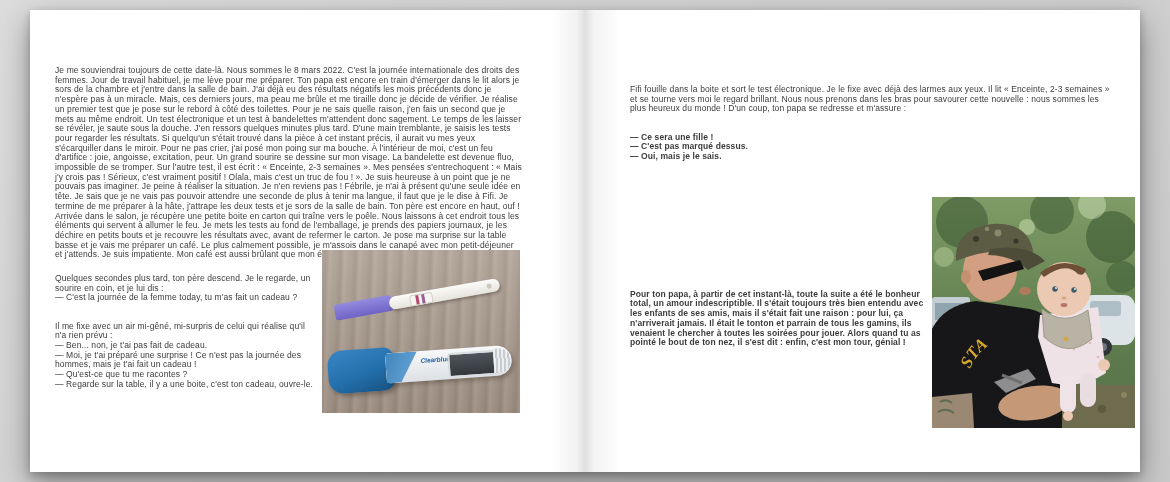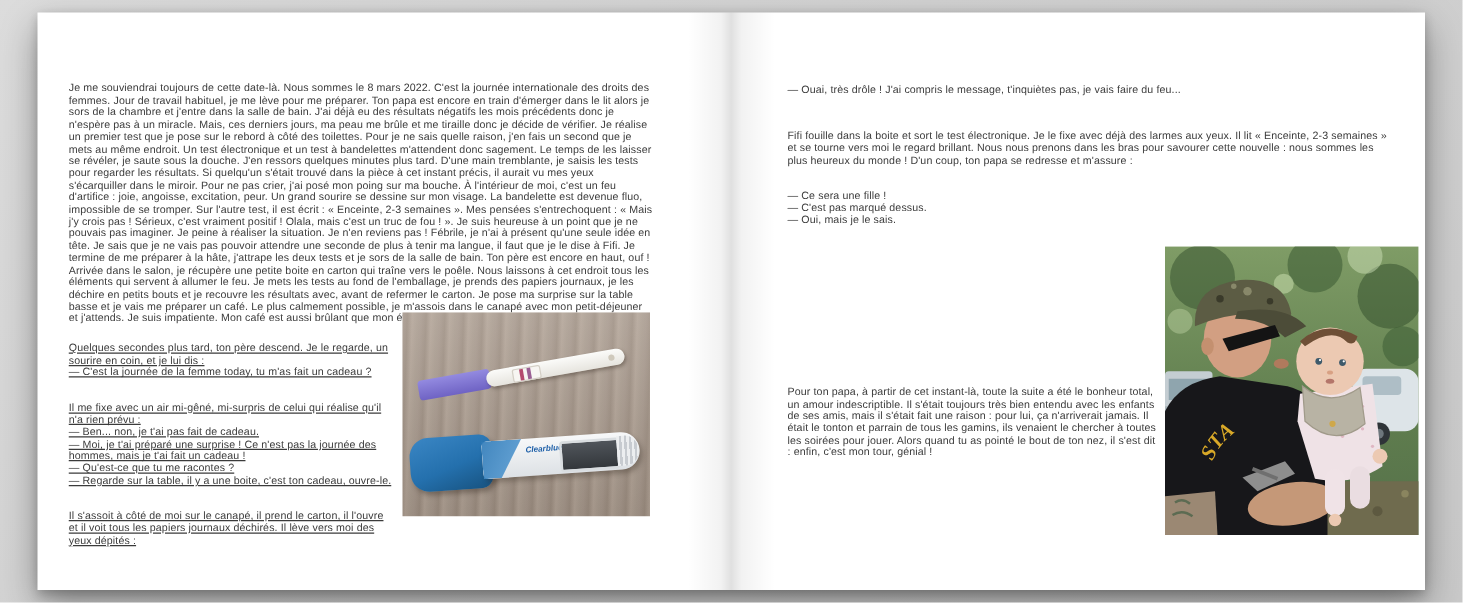--- a/index.html
+++ b/index.html
@@ -20,23 +20,23 @@
     background:linear-gradient(90deg,rgba(0,0,0,0) 0%,rgba(0,0,0,.05) 38%,rgba(0,0,0,.12) 50%,rgba(0,0,0,.05) 62%,rgba(0,0,0,0) 100%);
   }
   .page{position:absolute;top:0;height:462px;width:555px;box-sizing:border-box;color:#3b3b3b;}
   .page-left{left:0;padding:56px 0 0 25px;}
   .page-right{left:555px;padding:57px 0 0 45px;}
   .para{
     font-size:8.5px;line-height:9.7px;white-space:pre-line;
     margin:0 0 9.5px 0;letter-spacing:.1px;
   }
   .page-left .para.wide{width:467px;margin-bottom:14px;}
-  .page-left .para.narrow{width:258px;text-decoration:underline;}
+  .page-left .para.narrow{width:258px;}
   .page-right .para.wide{width:487px;}
-  .page-right .para.narrow{width:296px;}
+  .page-right .para.narrow{width:296px;font-weight:bold;}
   .spacer{height:9px;}
 
   
   .photo-tests{
     position:absolute;left:292px;top:240px;width:198px;height:163px;overflow:hidden;
     background:repeating-linear-gradient(92deg,#a5968a 0px,#9c8d80 4px,#b0a194 8px,#a89a8d 12px,#a5968a 15px);
   }
   .photo-tests .sheen{position:absolute;inset:0;background:linear-gradient(180deg,rgba(255,255,255,.14),rgba(0,0,0,.07));}
   .test-strip{position:absolute;left:12px;top:40px;width:170px;height:20px;transform:rotate(-10deg);}
   .test-strip .cap{position:absolute;left:0;top:0;width:58px;height:16px;border-radius:3px;
@@ -74,21 +74,20 @@
       <p class="para wide">Je me souviendrai toujours de cette date-là. Nous sommes le 8 mars 2022. C'est la journée internationale des droits des femmes. Jour de travail habituel, je me lève pour me préparer. Ton papa est encore en train d'émerger dans le lit alors je sors de la chambre et j'entre dans la salle de bain. J'ai déjà eu des résultats négatifs les mois précédents donc je n'espère pas à un miracle. Mais, ces derniers jours, ma peau me brûle et me tiraille donc je décide de vérifier. Je réalise un premier test que je pose sur le rebord à côté des toilettes. Pour je ne sais quelle raison, j'en fais un second que je mets au même endroit. Un test électronique et un test à bandelettes m'attendent donc sagement. Le temps de les laisser se révéler, je saute sous la douche. J'en ressors quelques minutes plus tard. D'une main tremblante, je saisis les tests pour regarder les résultats. Si quelqu'un s'était trouvé dans la pièce à cet instant précis, il aurait vu mes yeux s'écarquiller dans le miroir. Pour ne pas crier, j'ai posé mon poing sur ma bouche. À l'intérieur de moi, c'est un feu d'artifice : joie, angoisse, excitation, peur. Un grand sourire se dessine sur mon visage. La bandelette est devenue fluo, impossible de se tromper. Sur l'autre test, il est écrit : « Enceinte, 2-3 semaines ». Mes pensées s'entrechoquent : « Mais j'y crois pas ! Sérieux, c'est vraiment positif ! Olala, mais c'est un truc de fou ! ». Je suis heureuse à un point que je ne pouvais pas imaginer. Je peine à réaliser la situation. Je n'en reviens pas ! Fébrile, je n'ai à présent qu'une seule idée en tête. Je sais que je ne vais pas pouvoir attendre une seconde de plus à tenir ma langue, il faut que je le dise à Fifi. Je termine de me préparer à la hâte, j'attrape les deux tests et je sors de la salle de bain. Ton père est encore en haut, ouf ! Arrivée dans le salon, je récupère une petite boite en carton qui traîne vers le poêle. Nous laissons à cet endroit tous les éléments qui servent à allumer le feu. Je mets les tests au fond de l'emballage, je prends des papiers journaux, je les déchire en petits bouts et je recouvre les résultats avec, avant de refermer le carton. Je pose ma surprise sur la table basse et je vais me préparer un café. Le plus calmement possible, je m'assois dans le canapé avec mon petit-déjeuner et j'attends. Je suis impatiente. Mon café est aussi brûlant que mon état intérieur.</p>
       <p class="para narrow">Quelques secondes plus tard, ton père descend. Je le regarde, un sourire en coin, et je lui dis :
 — C'est la journée de la femme today, tu m'as fait un cadeau ?</p>
       <div class="spacer"></div>
       <p class="para narrow">Il me fixe avec un air mi-gêné, mi-surpris de celui qui réalise qu'il n'a rien prévu :
 — Ben... non, je t'ai pas fait de cadeau.
 — Moi, je t'ai préparé une surprise ! Ce n'est pas la journée des hommes, mais je t'ai fait un cadeau !
 — Qu'est-ce que tu me racontes ?
 — Regarde sur la table, il y a une boite, c'est ton cadeau, ouvre-le.</p>
       <div class="spacer"></div>
-      <p class="para narrow">Il s'assoit à côté de moi sur le canapé, il prend le carton, il l'ouvre et il voit tous les papiers journaux déchirés. Il lève vers moi des yeux dépités :</p>
 
       <div class="photo-tests">
         <div class="sheen"></div>
         <div class="test-strip">
           <div class="cap"></div>
           <div class="body"></div>
           <div class="window">
             <div class="line1"></div>
             <div class="line2"></div>
           </div>
@@ -99,21 +98,20 @@
           <div class="body"></div>
           <div class="swoosh"></div>
           <div class="brand">Clearblue</div>
           <div class="lcd"></div>
           <div class="ridges"></div>
         </div>
       </div>
     </div>
 
     <div class="page page-right">
-      <p class="para wide">— Ouai, très drôle ! J'ai compris le message, t'inquiètes pas, je vais faire du feu...</p>
       <div class="spacer"></div>
       <div class="spacer"></div>
       <p class="para wide">Fifi fouille dans la boite et sort le test électronique. Je le fixe avec déjà des larmes aux yeux. Il lit « Enceinte, 2-3 semaines » et se tourne vers moi le regard brillant. Nous nous prenons dans les bras pour savourer cette nouvelle : nous sommes les plus heureux du monde ! D'un coup, ton papa se redresse et m'assure :</p>
       <div class="spacer"></div>
       <p class="para narrow">— Ce sera une fille !
 — C'est pas marqué dessus.
 — Oui, mais je le sais.</p>
       <p class="para narrow" style="margin-top:128px;">Pour ton papa, à partir de cet instant-là, toute la suite a été le bonheur total, un amour indescriptible. Il s'était toujours très bien entendu avec les enfants de ses amis, mais il s'était fait une raison : pour lui, ça n'arriverait jamais. Il était le tonton et parrain de tous les gamins, ils venaient le chercher à toutes les soirées pour jouer. Alors quand tu as pointé le bout de ton nez, il s'est dit : enfin, c'est mon tour, génial !</p>
 
       <div class="photo-family">

